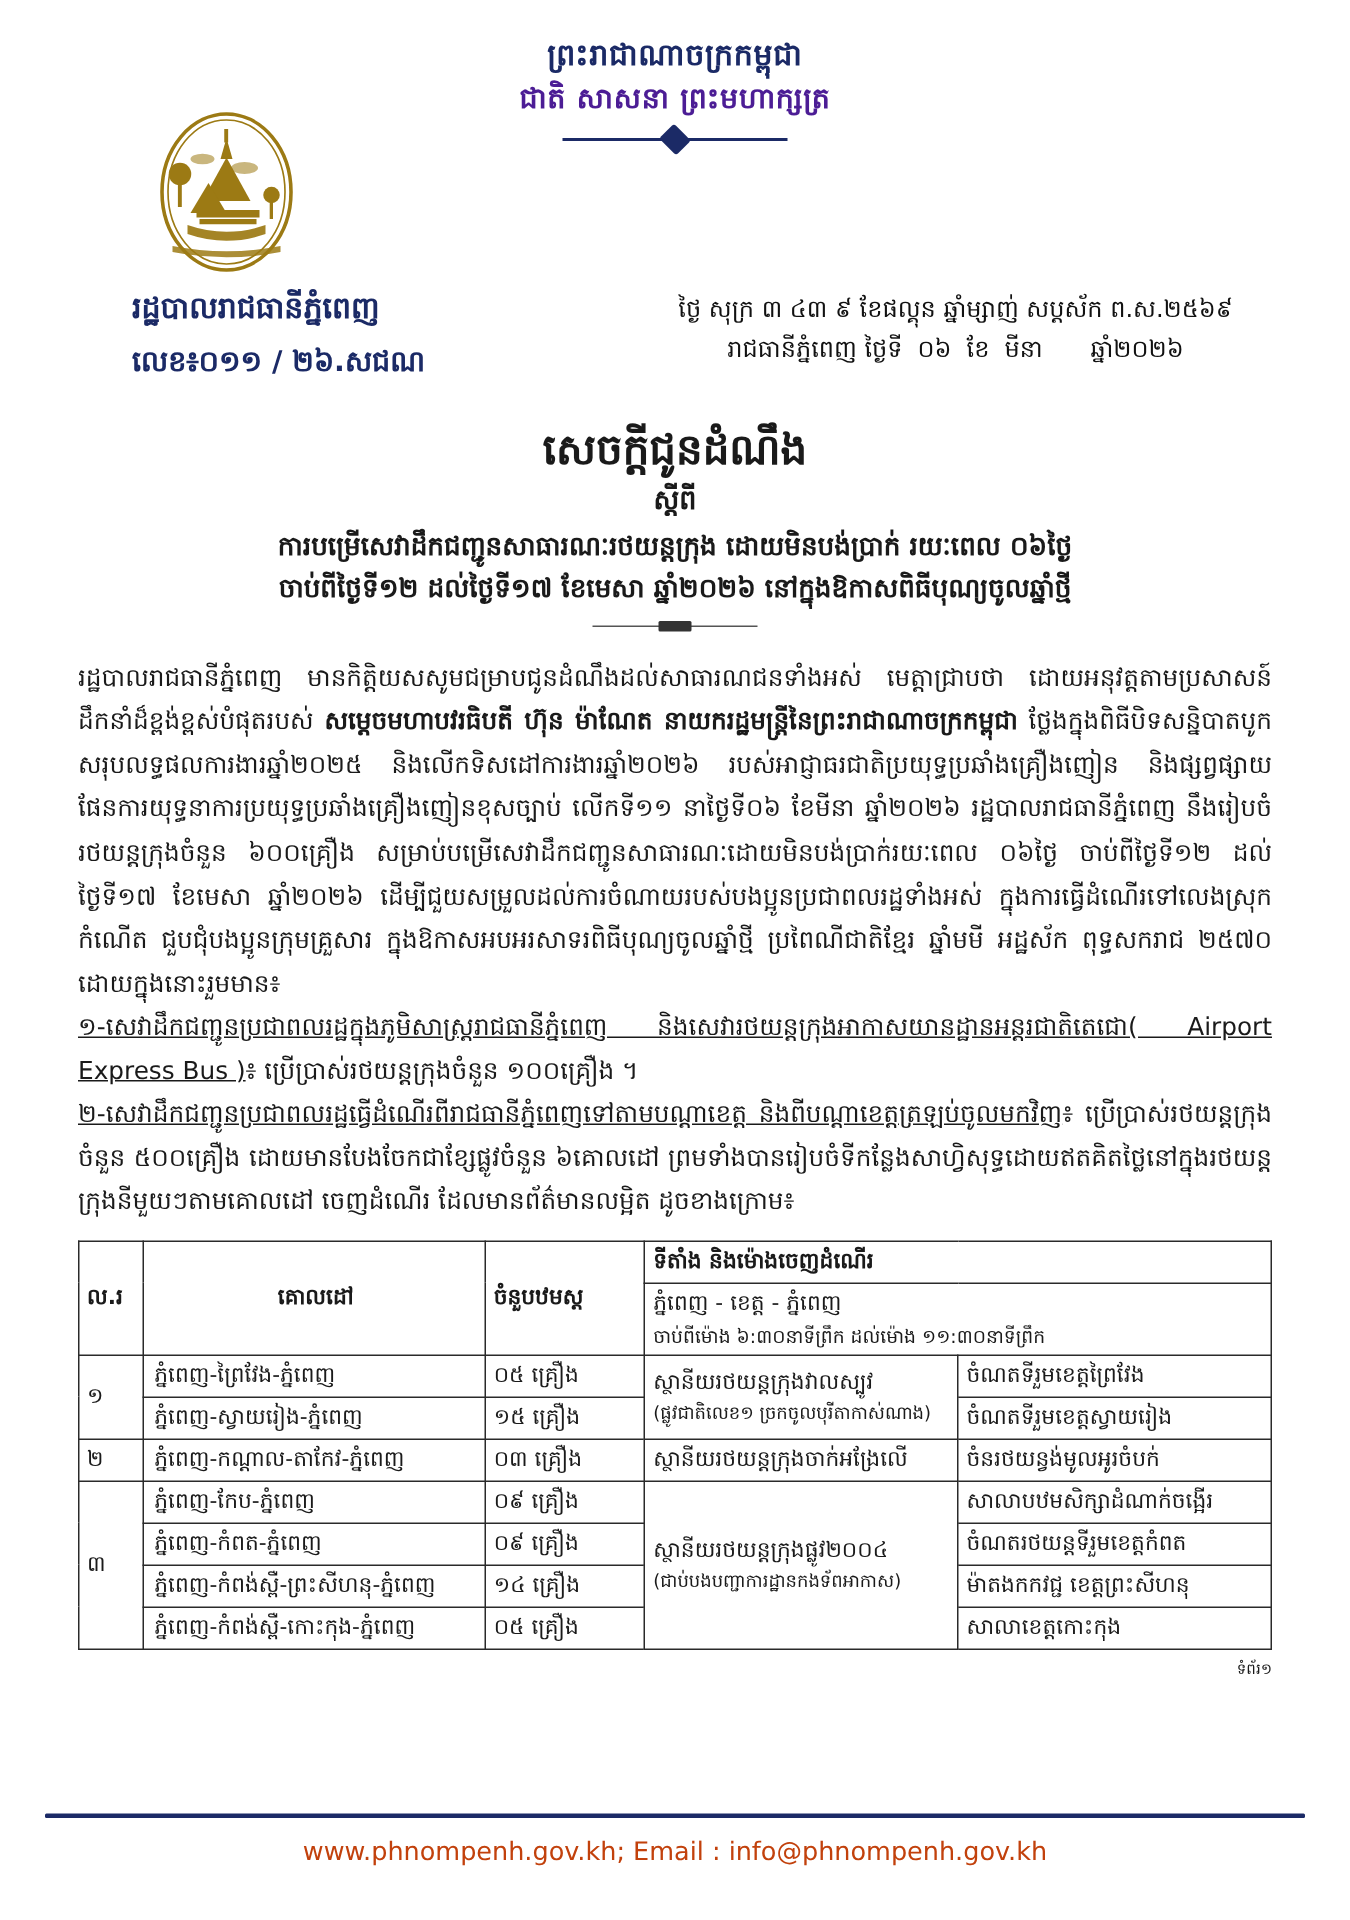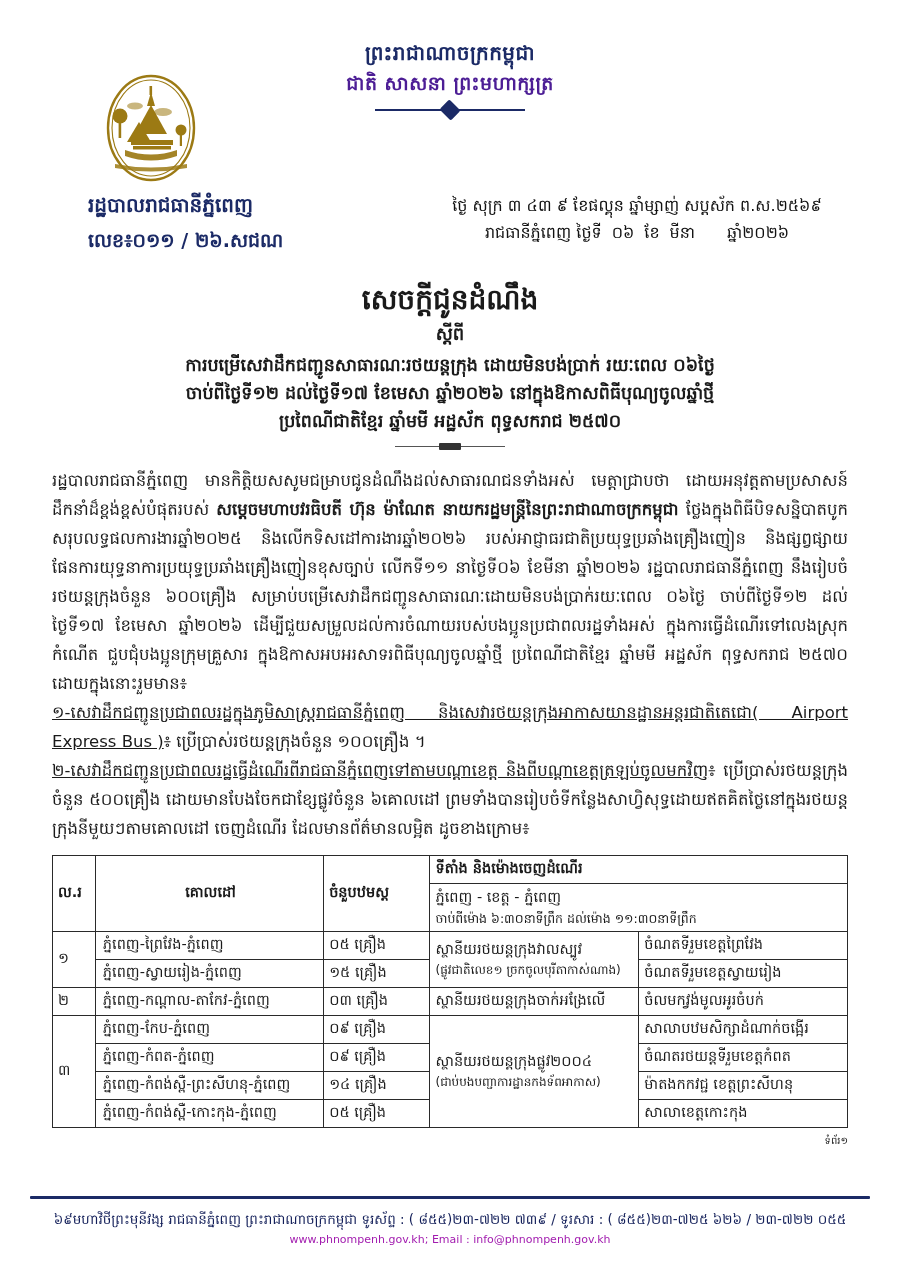--- a/index.html
+++ b/index.html
@@ -24,21 +24,21 @@
     box-sizing: border-box;
   }
 
   
   .header-block {
     position: relative;
     height: 272px;
   }
   .royal-titles {
     text-align: center;
-    padding-top: 38px;
+    padding-top: 21px;
   }
   .royal-line1 {
     color: #1b2a66;
     font-size: 20px;
     font-weight: bold;
     letter-spacing: .5px;
     line-height: 1.5;
   }
   .royal-line2 {
     color: #4c1d95;
@@ -233,22 +233,22 @@
     background: #1b2a66;
     margin: 0 30px 9px 30px;
     border-radius: 1px;
   }
   .footer-line1 {
     font-size: 13.5px;
     color: #14205a;
     line-height: 1.7;
   }
   .footer-line2 {
-    font-size: 11px;
-    color: #a21caf;
+    font-size: 17px;
+    color: #c2410c;
     line-height: 1.7;
   }
 </style>
 </head>
 <body>
 
 <div class="page">
 
   <div class="header-block">
 
@@ -292,21 +292,20 @@
       </div>
     </div>
   </div>
 
   <div class="title-block">
     <div class="doc-title">សេចក្តីជូនដំណឹង</div>
     <div class="doc-subject">ស្តីពី</div>
     <div class="title-lines">
       <div>ការបម្រើសេវាដឹកជញ្ជូនសាធារណៈរថយន្តក្រុង ដោយមិនបង់ប្រាក់ រយៈពេល ០៦ថ្ងៃ</div>
       <div>ចាប់ពីថ្ងៃទី១២ ដល់ថ្ងៃទី១៧ ខែមេសា ឆ្នាំ២០២៦ នៅក្នុងឱកាសពិធីបុណ្យចូលឆ្នាំថ្មី</div>
-      <div>ប្រពៃណីជាតិខ្មែរ ឆ្នាំមមី អដ្ឋស័ក ពុទ្ធសករាជ ២៥៧០</div>
     </div>
     <div class="title-orn"></div>
   </div>
 
   <div class="body-block">
     <p class="para"><span>រដ្ឋបាលរាជធានីភ្នំពេញ មានកិត្តិយសសូមជម្រាបជូនដំណឹងដល់សាធារណជនទាំងអស់ មេត្តាជ្រាបថា ដោយអនុវត្តតាមប្រសាសន៍ដឹកនាំដ៏ខ្ពង់ខ្ពស់បំផុតរបស់ </span><span class="bold">សម្តេចមហាបវរធិបតី ហ៊ុន ម៉ាណែត នាយករដ្ឋមន្ត្រី</span><span class="bold">នៃព្រះរាជាណាចក្រកម្ពុជា</span><span> ថ្លែងក្នុងពិធីបិទសន្និបាតបូកសរុបលទ្ធផលការងារឆ្នាំ២០២៥ និងលើកទិសដៅការងារឆ្នាំ២០២៦ របស់អាជ្ញាធរជាតិប្រយុទ្ធប្រឆាំងគ្រឿងញៀន និងផ្សព្វផ្សាយផែនការយុទ្ធនាការប្រយុទ្ធប្រឆាំងគ្រឿងញៀនខុសច្បាប់ លើកទី១១ នាថ្ងៃទី០៦ ខែមីនា ឆ្នាំ២០២៦ រដ្ឋបាលរាជធានីភ្នំពេញ នឹងរៀបចំរថយន្តក្រុងចំនួន ៦០០គ្រឿង សម្រាប់បម្រើសេវាដឹកជញ្ជូនសាធារណៈដោយមិនបង់ប្រាក់រយៈពេល ០៦ថ្ងៃ ចាប់ពីថ្ងៃទី១២ ដល់ថ្ងៃទី១៧ ខែមេសា ឆ្នាំ២០២៦ ដើម្បីជួយសម្រួលដល់ការចំណាយរបស់បងប្អូនប្រជាពលរដ្ឋទាំងអស់ ក្នុងការធ្វើដំណើរទៅលេងស្រុកកំណើត ជួបជុំបងប្អូនក្រុមគ្រួសារ ក្នុងឱកាសអបអរសាទរពិធីបុណ្យចូលឆ្នាំថ្មី ប្រពៃណីជាតិខ្មែរ ឆ្នាំមមី អដ្ឋស័ក ពុទ្ធសករាជ ២៥៧០ ដោយក្នុងនោះរួមមាន៖</span></p>
 
     <p class="item-para"><span class="uline">១-សេវាដឹកជញ្ជូនប្រជាពលរដ្ឋក្នុងភូមិសាស្ត្ររាជធានីភ្នំពេញ និងសេវារថយន្តក្រុងអាកាសយានដ្ឋានអន្តរជាតិតេជោ( Airport Express Bus )</span><span>៖ ប្រើប្រាស់រថយន្តក្រុងចំនួន ១០០គ្រឿង ។</span></p>
 
     <p class="item-para"><span class="uline">២-សេវាដឹកជញ្ជូនប្រជាពលរដ្ឋធ្វើដំណើរពីរាជធានីភ្នំពេញទៅតាមបណ្តាខេត្ត និងពីបណ្តាខេត្តត្រឡប់ចូលមកវិញ</span><span>៖ ប្រើប្រាស់រថយន្តក្រុងចំនួន ៥០០គ្រឿង ដោយមានបែងចែកជាខ្សែផ្លូវចំនួន ៦គោលដៅ ព្រមទាំងបានរៀបចំទីកន្លែងសាហ្វិសុទ្ធដោយឥតគិតថ្លៃនៅក្នុងរថយន្តក្រុងនីមួយៗតាមគោលដៅ ចេញដំណើរ ដែលមានព័ត៌មានលម្អិត ដូចខាងក្រោម៖</span></p>
@@ -344,21 +343,21 @@
           <td class="c-dest">ភ្នំពេញ-ស្វាយរៀង-ភ្នំពេញ</td>
           <td class="c-cnt">១៥ គ្រឿង</td>
           <td class="c-end">ចំណតទីរួមខេត្តស្វាយរៀង</td>
         </tr>
 
         <tr>
           <td class="c-no">២</td>
           <td class="c-dest">ភ្នំពេញ-កណ្តាល-តាកែវ-ភ្នំពេញ</td>
           <td class="c-cnt">០៣ គ្រឿង</td>
           <td class="c-loc loc-cell">ស្ថានីយរថយន្តក្រុងចាក់អង្រែលើ</td>
-          <td class="c-end">ចំលមកវ្វង់មូលអូរចំបក់</td>
+          <td class="c-end">ចំនរថយន្វង់មូលអូរចំបក់</td>
         </tr>
 
         <tr>
           <td class="c-no" rowspan="4">៣</td>
           <td class="c-dest">ភ្នំពេញ-កែប-ភ្នំពេញ</td>
           <td class="c-cnt">០៩ គ្រឿង</td>
           <td class="c-loc loc-cell" rowspan="4">
             <span>ស្ថានីយរថយន្តក្រុងផ្លូវ២០០៤</span>
             <span class="sub">(ជាប់បងបញ្ជាការដ្ឋានកងទ័ពអាកាស)</span>
           </td>
@@ -380,17 +379,16 @@
           <td class="c-end">សាលាខេត្តកោះកុង</td>
         </tr>
       </tbody>
     </table>
   </div>
 
   <div class="page-mark">ទំព័រ១</div>
 
   <div class="footer">
     <div class="footer-rule"></div>
-    <div class="footer-line1">៦៩មហាវិថីព្រះមុនីវង្ស រាជធានីភ្នំពេញ ព្រះរាជាណាចក្រកម្ពុជា ទូរស័ព្ទ : ( ៨៥៥)២៣-៧២២ ៧៣៩ / ទូរសារ : ( ៨៥៥)២៣-៧២៥ ៦២៦ / ២៣-៧២២ ០៥៥</div>
     <div class="footer-line2">www.phnompenh.gov.kh; Email : info@phnompenh.gov.kh</div>
   </div>
 
 </div>
 
 </body></html>

